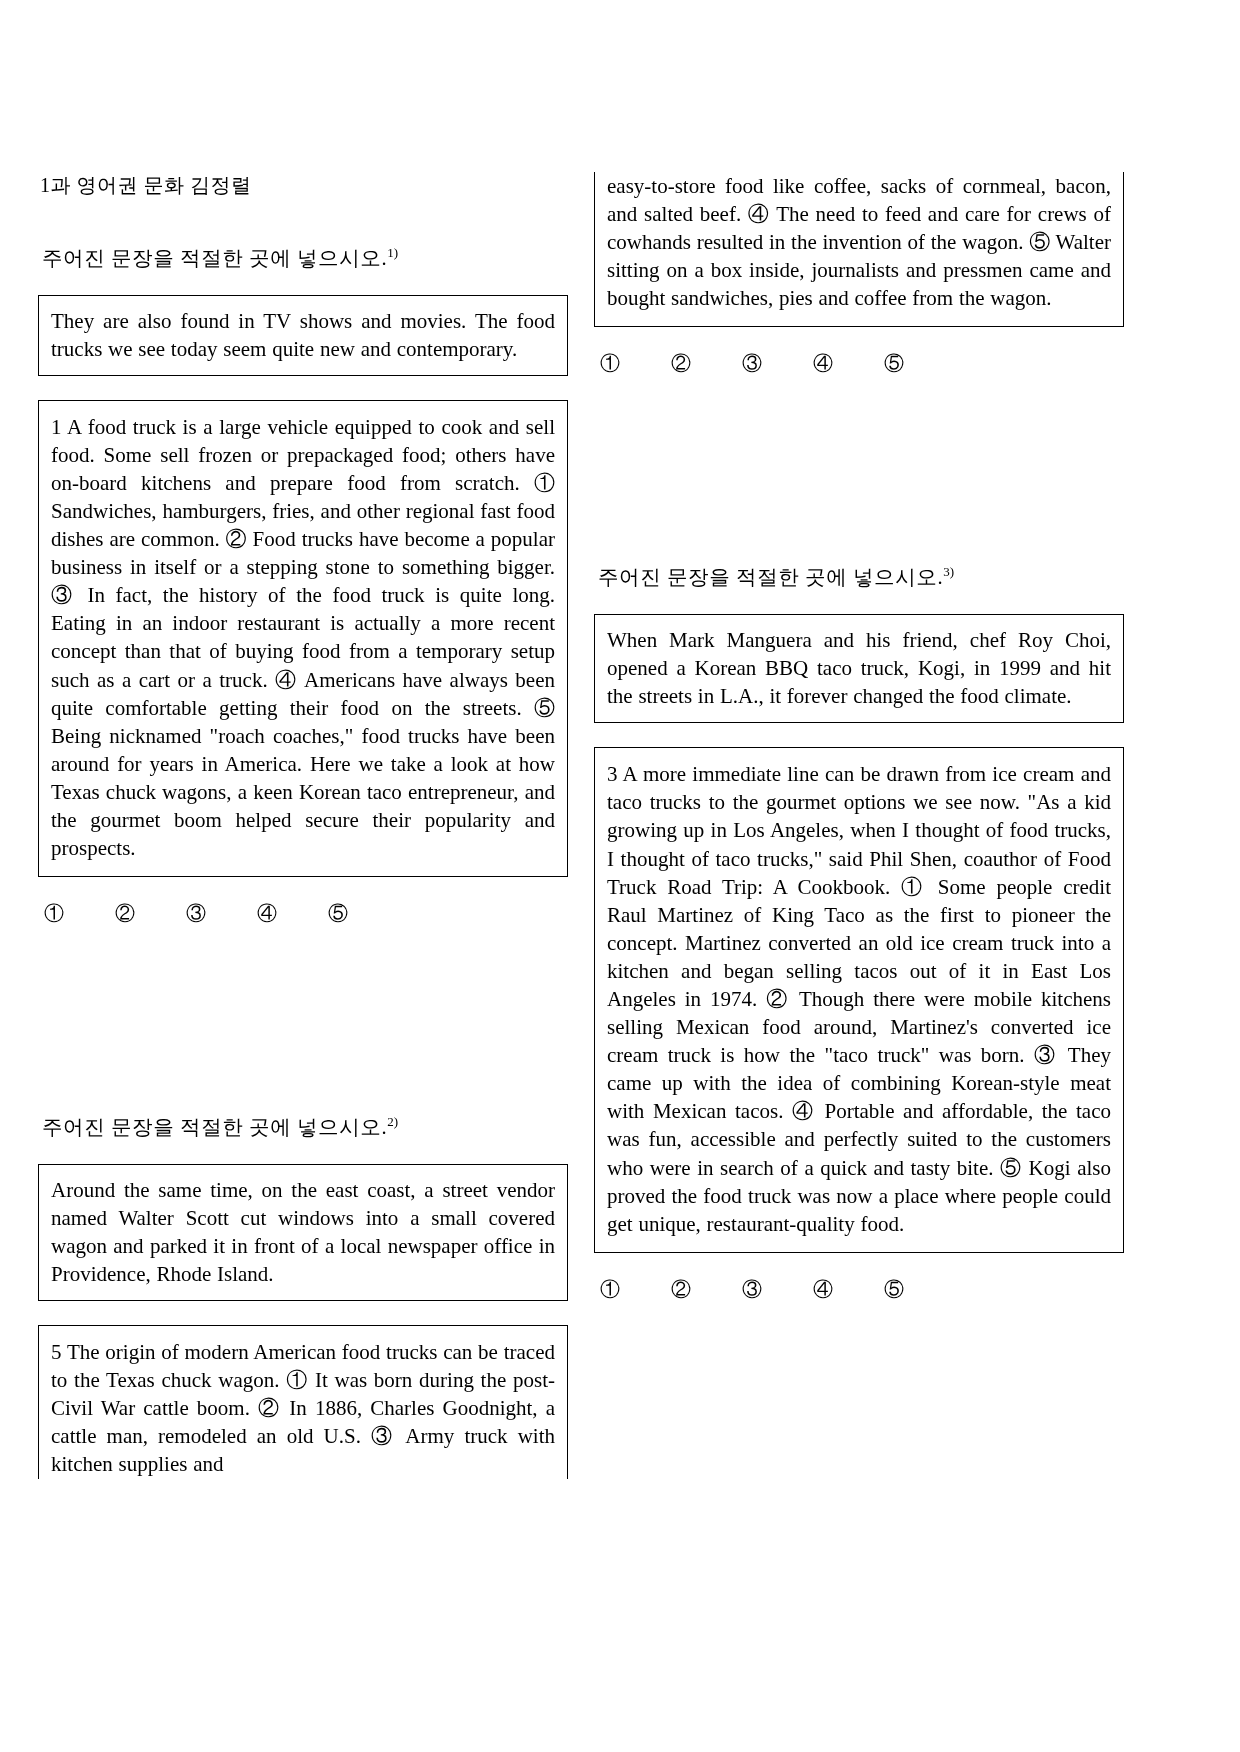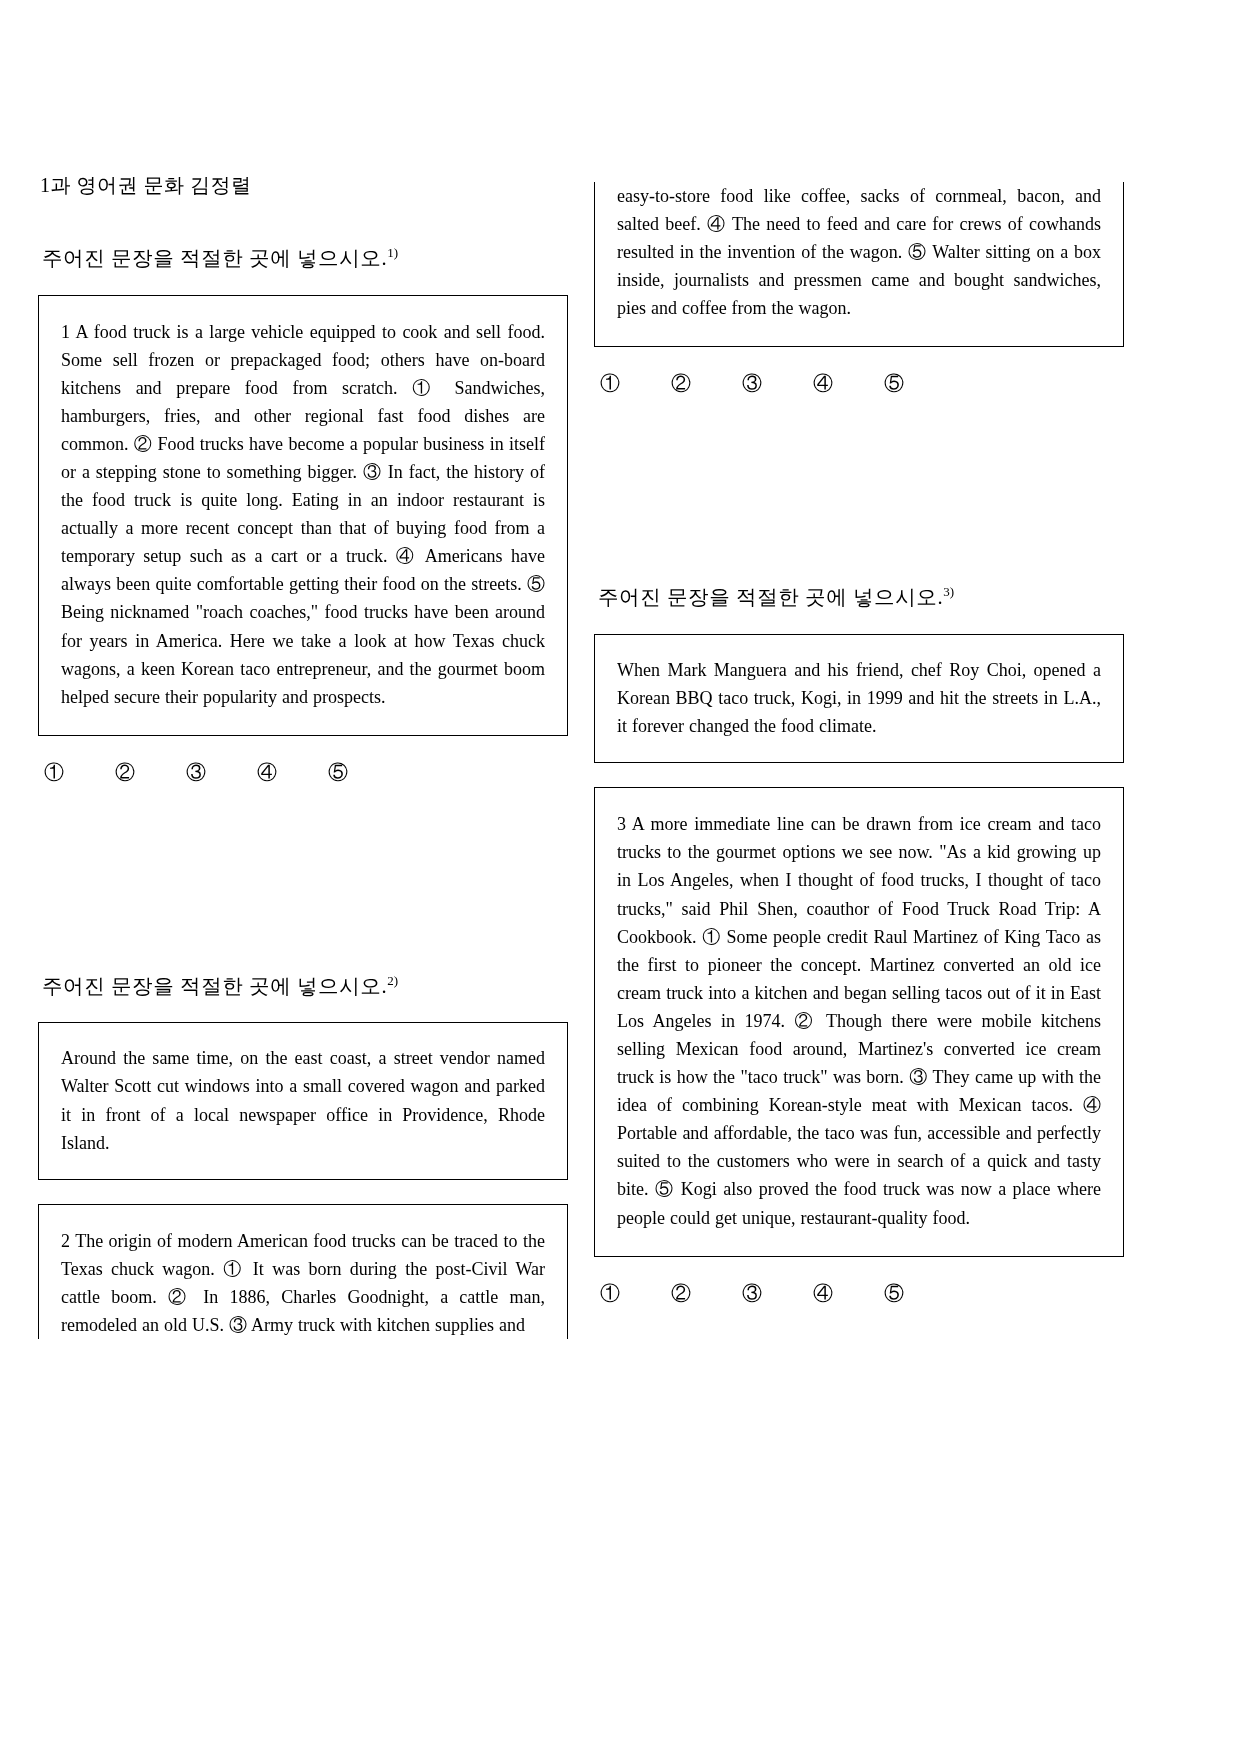--- a/index.html
+++ b/index.html
@@ -65,22 +65,22 @@
 
   
   .box {
     border: 1.6px solid #000000;
     box-sizing: border-box;
     padding: 11px 12px 12px 12px;
     margin: 0 0 24px 0;
     width: 100%;
   }
   .box p {
-    margin: 10px;
-    font-size: 18px;
+    margin: 0;
+    font-size: 21px;
     line-height: 28.1px;
     text-align: justify;
     text-justify: inter-word;
     word-spacing: 0.5px;
     hyphens: none;
   }
   .box.passage {
     padding: 12px 12px 14px 12px;
   }
 
@@ -117,20 +117,23 @@
   <div class="columns">
 
     <div class="col">
 
       <div class="doc-title">1과 영어권 문화 김정렬</div>
 
       <div class="prompt">
         <span>주어진 문장을 적절한 곳에 넣으시오.</span><span class="sup">1)</span>
       </div>
 
+      <div class="box">
+        <p>They are also found in TV shows and movies. The food trucks we see today seem quite new and contemporary.</p>
+      </div>
 
       <div class="box passage">
         <p>1 A food truck is a large vehicle equipped to cook and sell food. Some sell frozen or prepackaged food; others have on-board kitchens and prepare food from scratch. ① Sandwiches, hamburgers, fries, and other regional fast food dishes are common. ② Food trucks have become a popular business in itself or a stepping stone to something bigger. ③ In fact, the history of the food truck is quite long. Eating in an indoor restaurant is actually a more recent concept than that of buying food from a temporary setup such as a cart or a truck. ④ Americans have always been quite comfortable getting their food on the streets. ⑤ Being nicknamed "roach coaches," food trucks have been around for years in America. Here we take a look at how Texas chuck wagons, a keen Korean taco entrepreneur, and the gourmet boom helped secure their popularity and prospects.</p>
       </div>
 
       <div class="choices">
         <div class="choice">①</div>
         <div class="choice">②</div>
         <div class="choice">③</div>
         <div class="choice">④</div>
@@ -141,21 +144,21 @@
 
       <div class="prompt">
         <span>주어진 문장을 적절한 곳에 넣으시오.</span><span class="sup">2)</span>
       </div>
 
       <div class="box">
         <p>Around the same time, on the east coast, a street vendor named Walter Scott cut windows into a small covered wagon and parked it in front of a local newspaper office in Providence, Rhode Island.</p>
       </div>
 
       <div class="box passage clip-bottom">
-        <p>2 The origin of modern American food trucks can be traced to the Texas chuck wagon. ① It was born during the post-Civil War cattle boom. ② In 1886, Charles Goodnight, a cattle man, remodeled an old U.S. ③ Army truck with kitchen supplies and</p>
+        <p>5 The origin of modern American food trucks can be traced to the Texas chuck wagon. ① It was born during the post-Civil War cattle boom. ② In 1886, Charles Goodnight, a cattle man, remodeled an old U.S. ③ Army truck with kitchen supplies and</p>
       </div>
 
     </div>
 
     <div class="col">
 
       <div class="box passage clip-top">
         <p>easy-to-store food like coffee, sacks of cornmeal, bacon, and salted beef. ④ The need to feed and care for crews of cowhands resulted in the invention of the wagon. ⑤ Walter sitting on a box inside, journalists and pressmen came and bought sandwiches, pies and coffee from the wagon.</p>
       </div>
 

